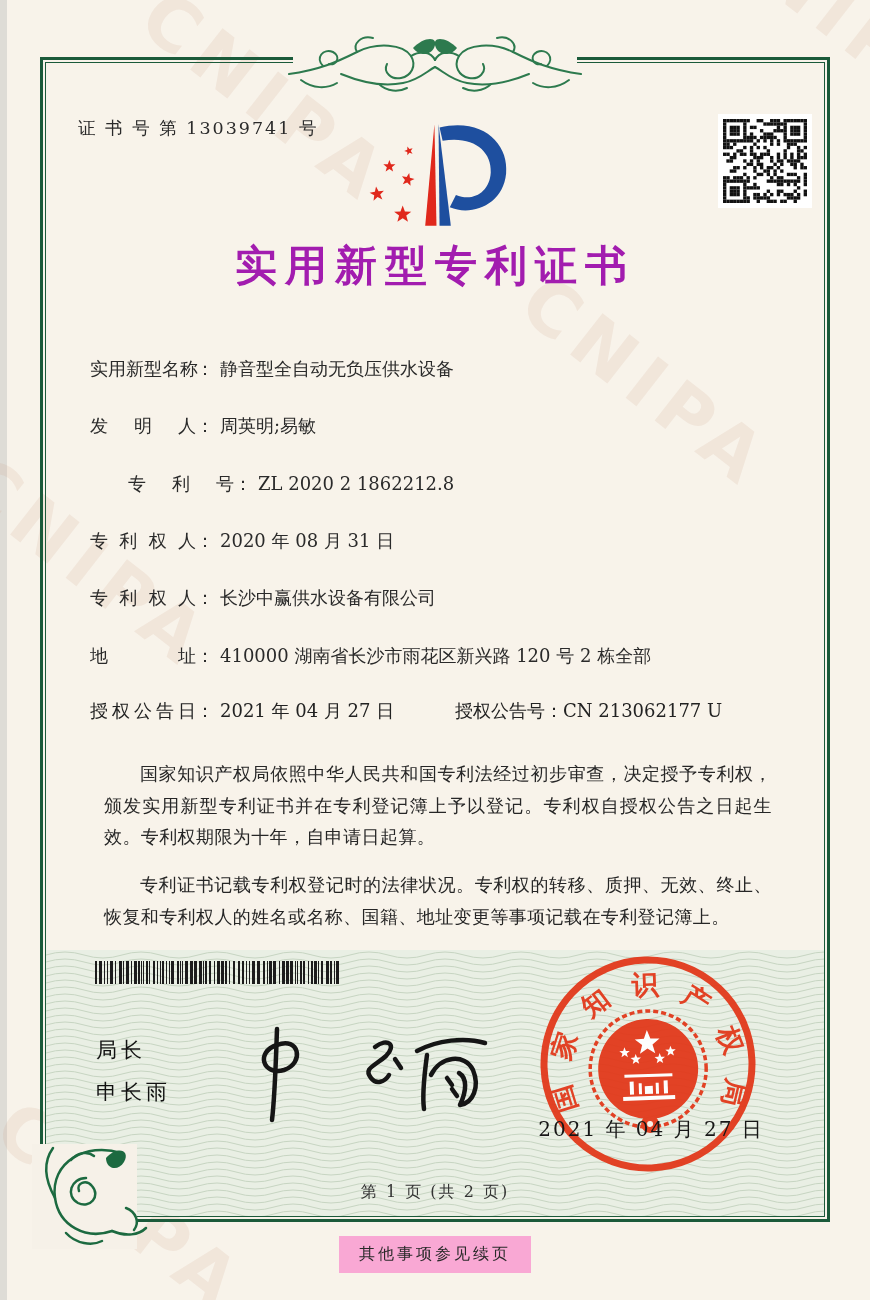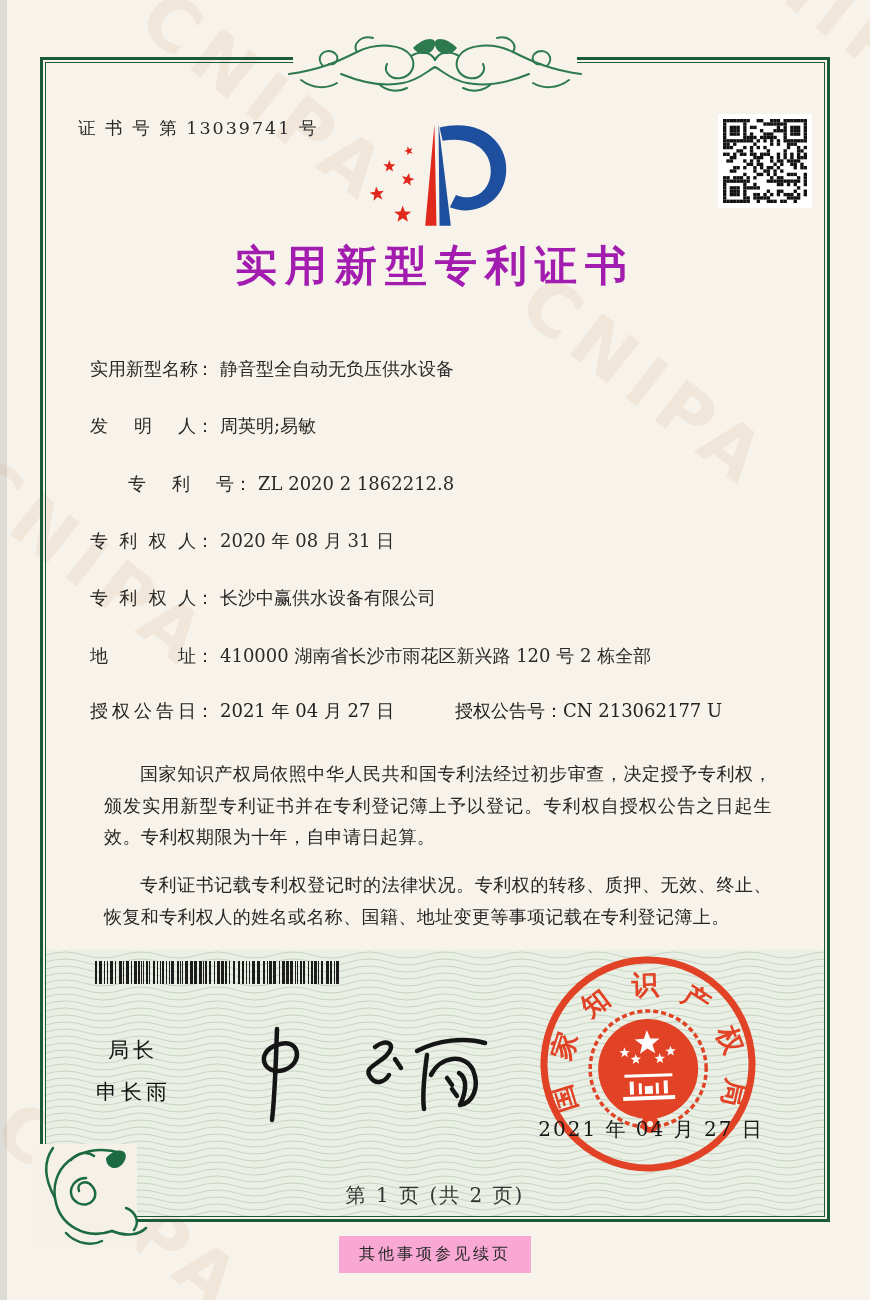--- a/index.html
+++ b/index.html
@@ -36,31 +36,31 @@
 
   .body-text{position:absolute;left:88px;top:742px;width:700px;font-size:18px;
              line-height:1.76;text-align:justify;color:#262626;letter-spacing:.4px;}
   .body-text p{margin:16px;text-indent:2em;}
 
   .waves{position:absolute;left:46px;top:950px;z-index:1;}
 
   .barcode{position:absolute;left:95px;top:961px;z-index:2;}
 
   .role{position:absolute;left:96px;top:1036px;z-index:2;font-family:"DejaVu Sans",sans-serif;
-        font-size:21px;letter-spacing:4px;color:#111;margin-left:12px;}
+        font-size:21px;letter-spacing:4px;color:#111;}
   .dname{position:absolute;left:96px;top:1078px;z-index:2;font-family:Liberation Serif, serif;
         font-size:21px;letter-spacing:4px;color:#111;}
   .sig{position:absolute;left:225px;top:1015px;z-index:2;}
 
   .seal{position:absolute;left:532px;top:948px;z-index:3;opacity:.95;}
   .seal-date{position:absolute;left:535px;top:1116px;width:232px;z-index:4;text-align:center;
              font-size:20px;letter-spacing:2px;color:#161616;}
 
   .pagenum{position:absolute;left:0;top:1182px;width:100%;text-align:center;z-index:2;
-           font-size:20px;letter-spacing:2px;color:#333;}
+           font-size:16px;letter-spacing:2px;color:#333;}
 
   .footer-note{position:absolute;left:0;top:1236px;width:100%;text-align:center;z-index:2;}
   .footer-note span{display:inline-block;background:#f9a8d4;padding:8px 20px;
                     font-size:16px;letter-spacing:3px;color:#2a2a2a;}
 </style>
 </head>
 <body>
 
 <div class="page">
 

